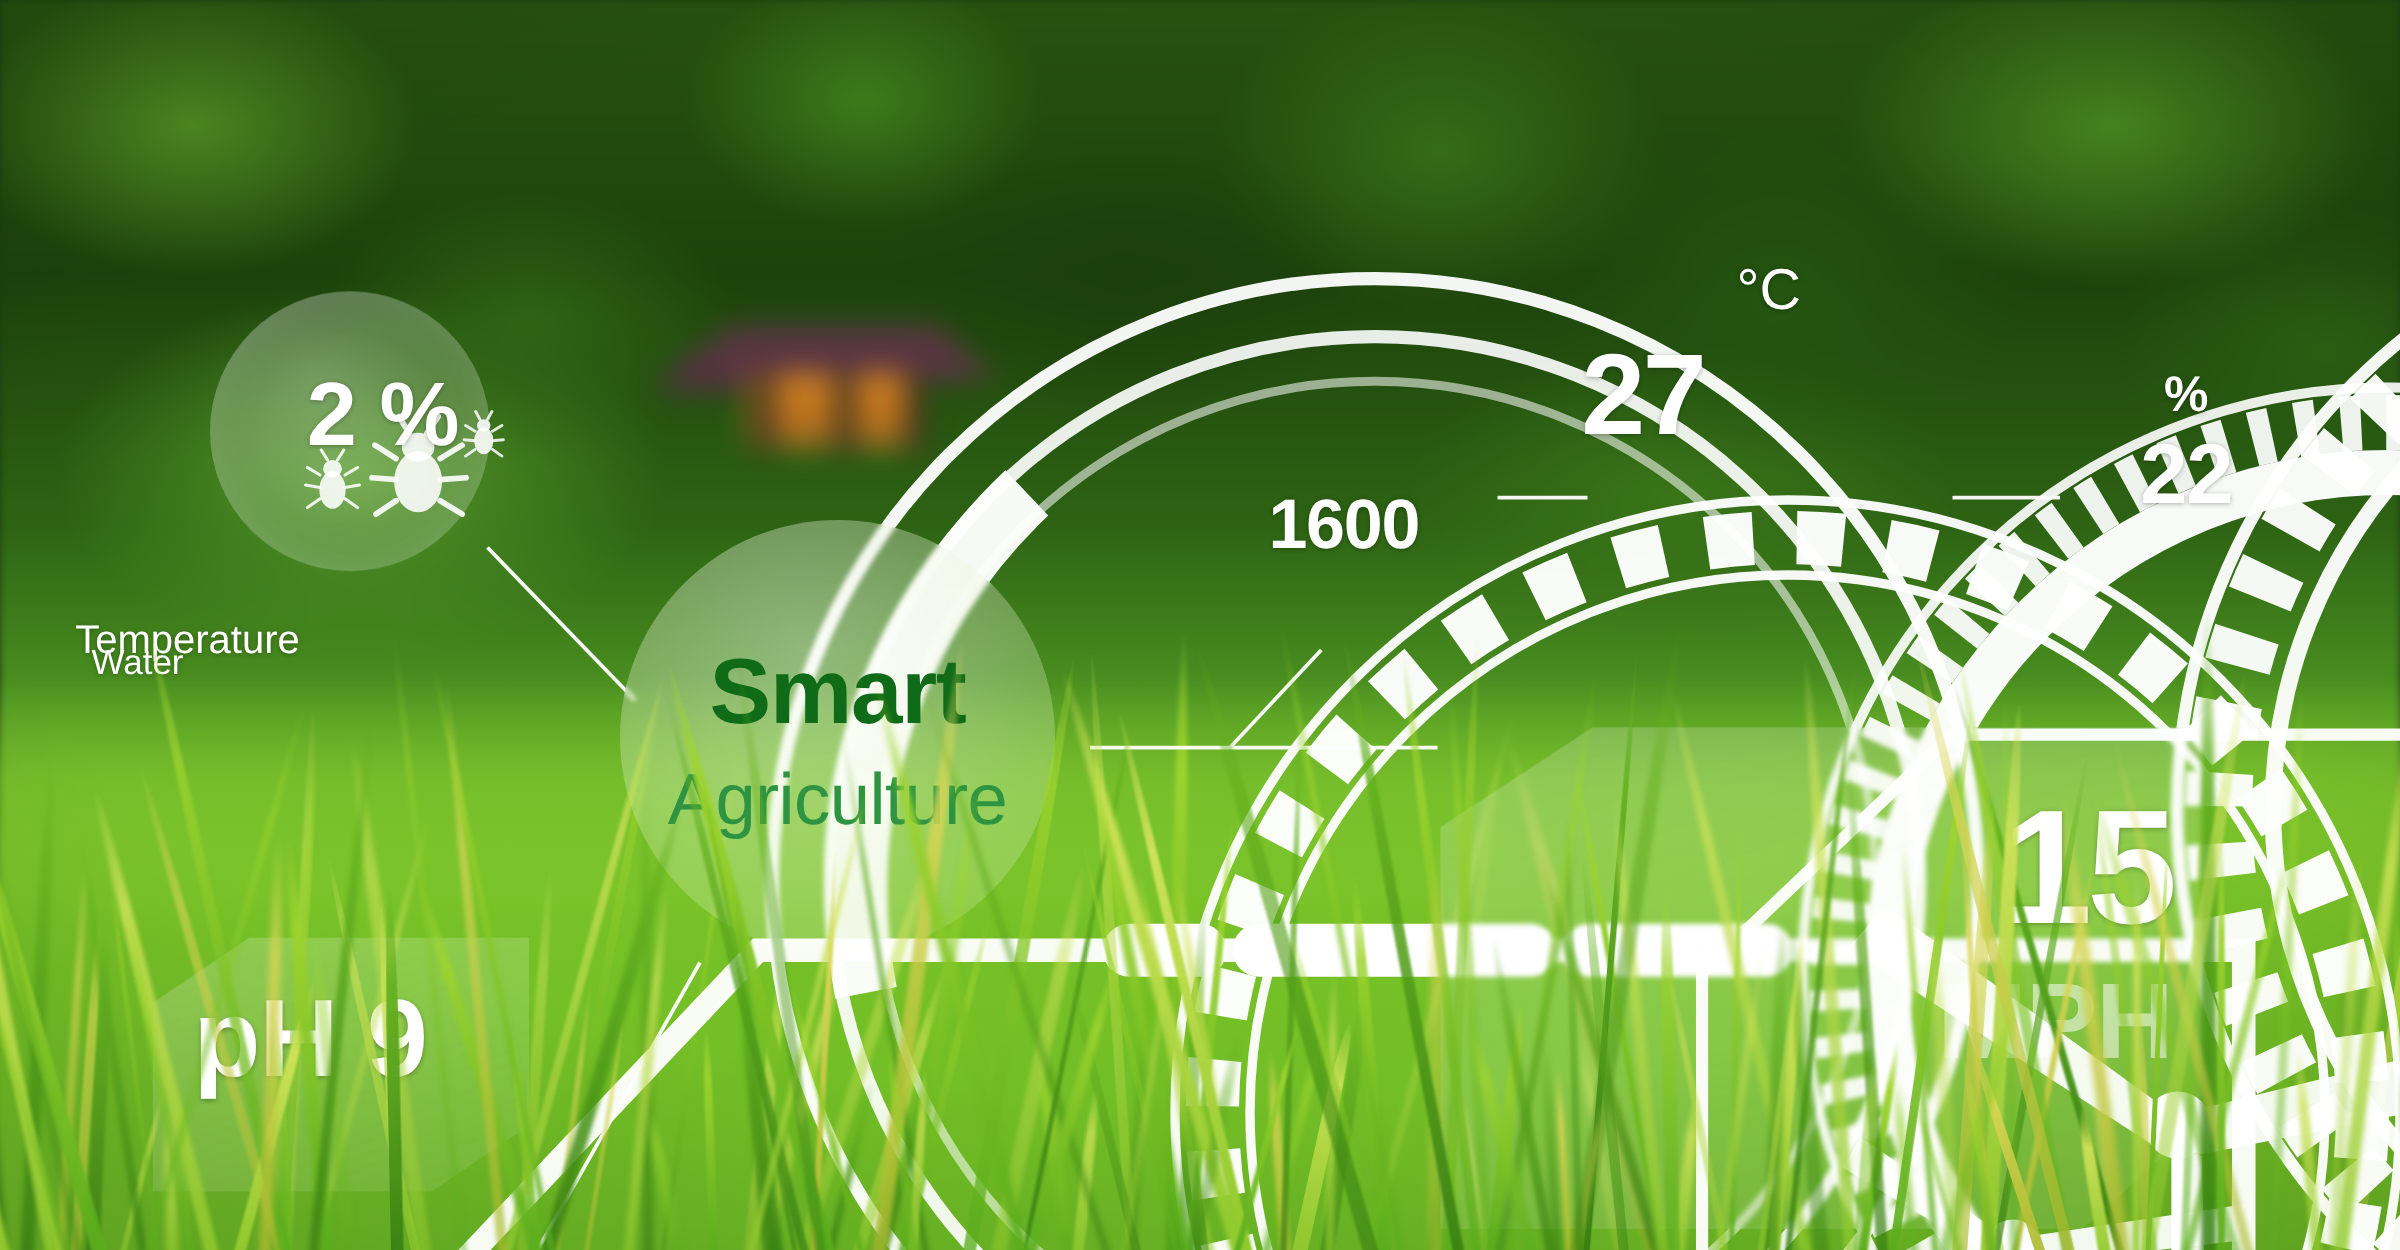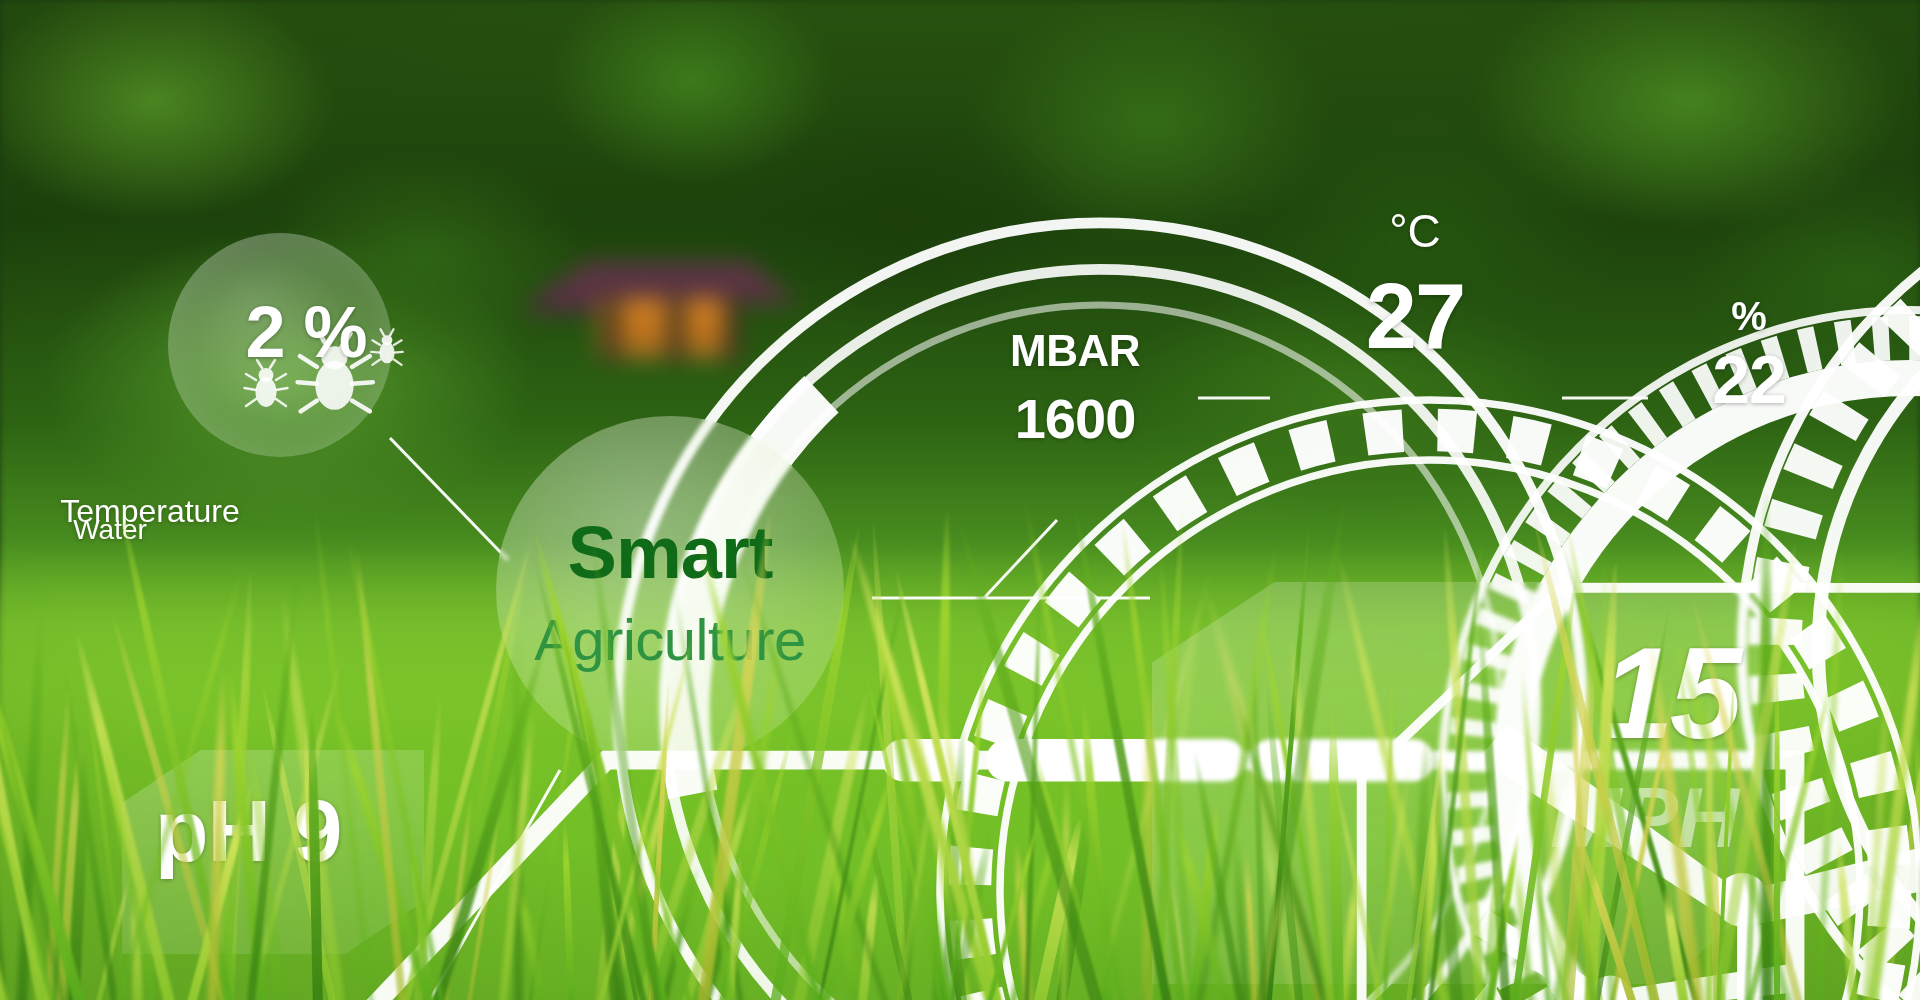--- a/index.html
+++ b/index.html
@@ -116,40 +116,40 @@
   }
 
   
   #mbar-widget{position:absolute;left:950px;top:278px;width:250px;height:250px;}
   #mbar-unit{left:0;top:48px;width:250px;text-align:center;font-size:44px;font-weight:bold;letter-spacing:-.5px;}
   #mbar-value{left:0;top:108px;width:250px;text-align:center;font-size:56px;font-weight:bold;letter-spacing:-1px;}
 
   
   #temp-widget{position:absolute;left:1265px;top:148px;width:300px;height:300px;}
   #temp-unit{left:0;top:56px;width:300px;text-align:center;font-size:46px;font-weight:normal;}
-  #temp-value{left:0;top:116px;width:300px;text-align:center;font-size:92px;font-weight:bold;letter-spacing:-2px;}
+  #temp-value{left:0;top:116px;width:300px;font-size:92px;font-weight:bold;letter-spacing:-2px;}
   #temp-label{left:-20px;top:493px;width:340px;text-align:center;font-size:32px;font-weight:normal;}
 
   
   #water-widget{position:absolute;left:1640px;top:258px;width:218px;height:218px;}
   #water-unit{left:0;top:36px;width:218px;text-align:center;font-size:40px;font-weight:bold;}
   #water-value{left:0;top:82px;width:218px;text-align:center;font-size:68px;font-weight:bold;letter-spacing:-1px;}
   #water-label{left:-40px;top:514px;width:300px;text-align:center;font-size:28px;font-weight:normal;}
 
   
   #ph-widget{position:absolute;left:118px;top:746px;width:310px;height:212px;}
   .panel-glass{
     position:absolute;inset:4px;
     background:linear-gradient(160deg,rgba(255,255,255,.21),rgba(255,255,255,.09));
     backdrop-filter:blur(2px);
   }
   #ph-value{left:0;top:34px;width:260px;text-align:center;font-size:88px;font-weight:bold;letter-spacing:-1px;}
 
   
-  #wind-widget{position:absolute;left:1148px;top:578px;width:620px;height:410px;font-style:italic;}
+  #wind-widget{position:absolute;left:1148px;top:578px;width:620px;height:410px;}
   #wind-value{left:330px;top:50px;width:260px;text-align:right;font-size:130px;font-weight:bold;letter-spacing:-4px;line-height:1;}
   #wind-unit{
     left:300px;top:190px;width:290px;text-align:right;font-size:86px;font-weight:bold;
     color:rgba(255,255,255,.52);letter-spacing:-1px;text-shadow:none;
   }
   .turbine{stroke:rgba(255,255,255,.93);fill:none;stroke-width:4;}
   .turbine-blade{fill:rgba(255,255,255,.93);stroke:none;}
 </style>
 </head>
 <body>
@@ -429,21 +429,20 @@
       <div class="hud-text" id="brand-line2">Agriculture</div>
     </div>
 
     <div id="mbar-widget">
       <svg viewBox="0 0 250 250">
         <circle cx="125" cy="125" r="100" fill="none" stroke="#fff" stroke-width="9" opacity=".97"></circle>
         <circle cx="125" cy="125" r="117" fill="none" stroke="#fff" stroke-width="2" opacity=".9"></circle>
         <circle cx="125" cy="125" r="110" fill="none" stroke="#fff" stroke-width="11" stroke-dasharray="4 5" opacity=".92" transform="rotate(12 125 125)"></circle>
         <path d="M 25 125 A 100 100 0 0 1 40 70" fill="none" stroke="#fff" stroke-width="9" opacity="0"></path>
       </svg>
-      <div class="hud-text" id="mbar-unit">MBAR</div>
       <div class="hud-text" id="mbar-value">1600</div>
     </div>
 
     <div id="temp-widget">
       <svg viewBox="0 0 300 300">
         <circle cx="150" cy="150" r="145" fill="none" stroke="#fff" stroke-width="3" opacity=".95"></circle>
         <circle cx="150" cy="150" r="122" fill="none" stroke="#fff" stroke-width="4" opacity=".95"></circle>
         <circle cx="150" cy="150" r="135" fill="none" stroke="#fff" stroke-width="16" stroke-dasharray="8 9" opacity=".95"></circle>
 
         <path d="M 150 37 A 113 113 0 0 1 207 249" fill="none" stroke="#fff" stroke-width="15" stroke-linecap="butt" opacity=".97"></path>

